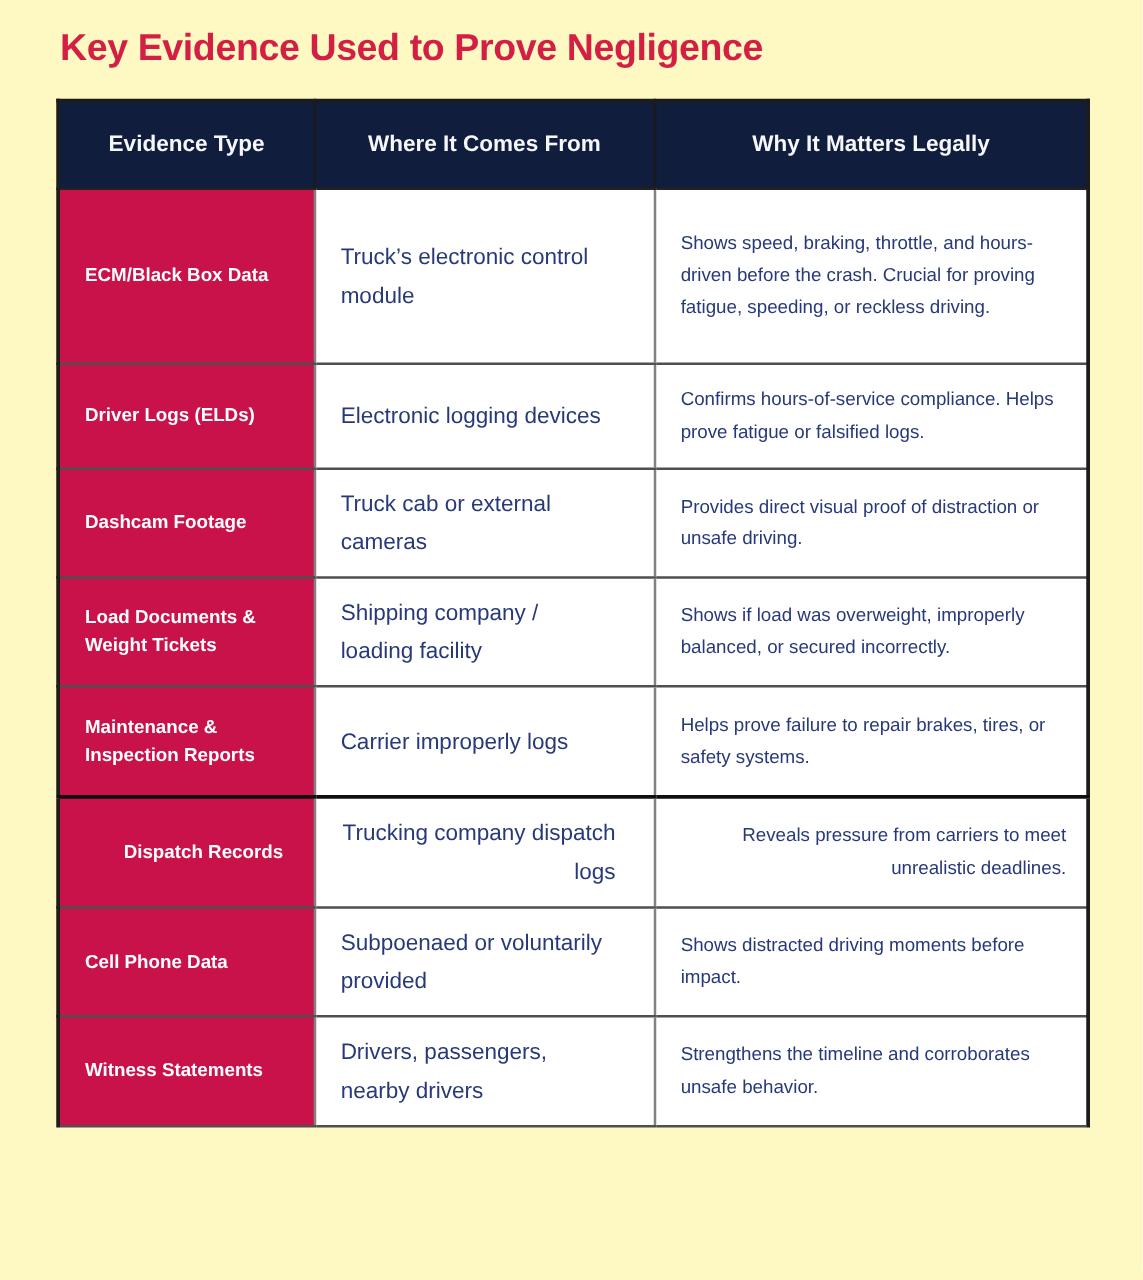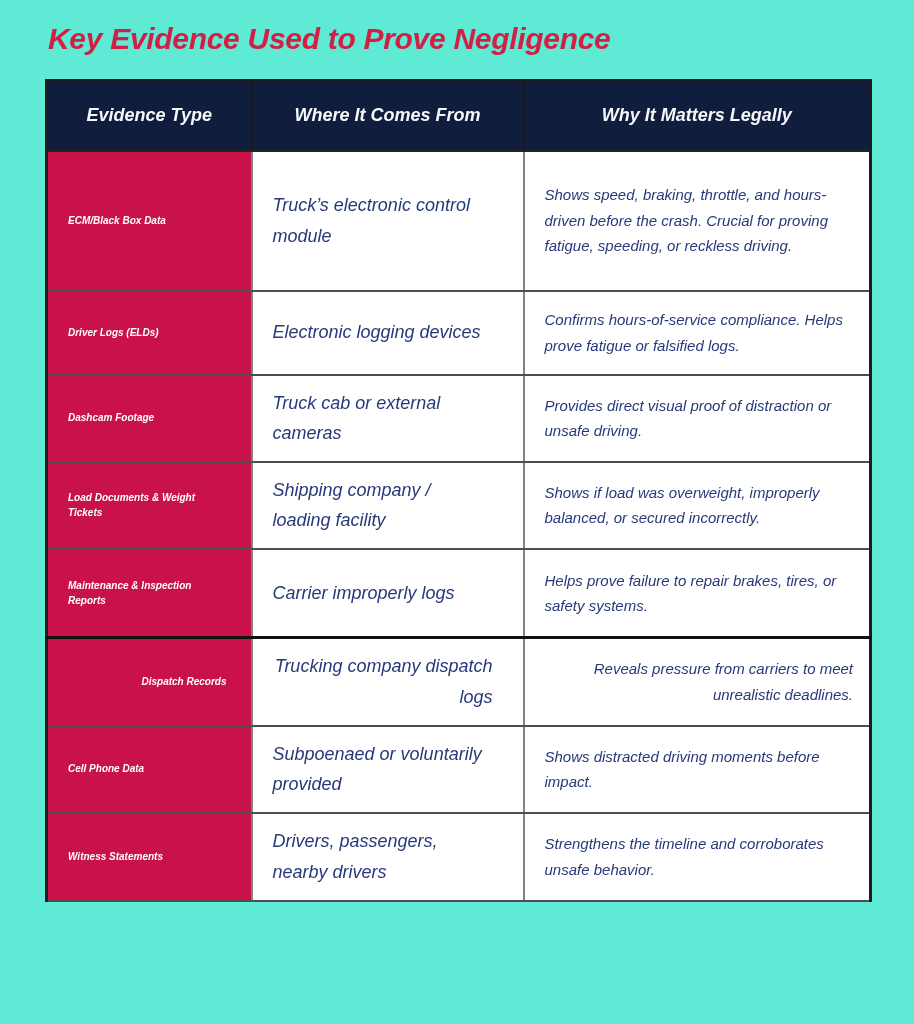--- a/index.html
+++ b/index.html
@@ -4,23 +4,22 @@
 <style>
   * { margin: 0; padding: 0; box-sizing: border-box; }
   html, body {
     width: 914px;
     background: #ffffff;
     font-family: "Liberation Sans", sans-serif;
   }
   .page {
     width: 914px;
     height: 1024px;
-    background: #5eead4;
+    background: #fef9c3;
     padding: 20px 45px 24px 45px;
-    font-style: italic;
   }
   .page-title {
     color: #D41F45;
     font-size: 30px;
     font-weight: 800;
     letter-spacing: -0.3px;
     padding: 2px 0 0 3px;
     margin-bottom: 23px;
     font-family: "Liberation Sans", sans-serif;
   }
@@ -56,21 +55,21 @@
     border-left: 2px solid #828282;
     border-bottom: 2px solid #4f4f4f;
     margin-left: 21px;
   }
   td:first-child { border-left: none; }
 
   td.etype {
     background: #c9124a;
     color: #ffffff;
     font-weight: bold;
-    font-size: 10px;
+    font-size: 15px;
     line-height: 1.55;
     padding: 12px 24px 12px 20px;
   }
   td.src {
     background: #ffffff;
     color: #28397a;
     font-size: 18px;
     line-height: 1.7;
     padding: 12px 30px 12px 20px;
   }

